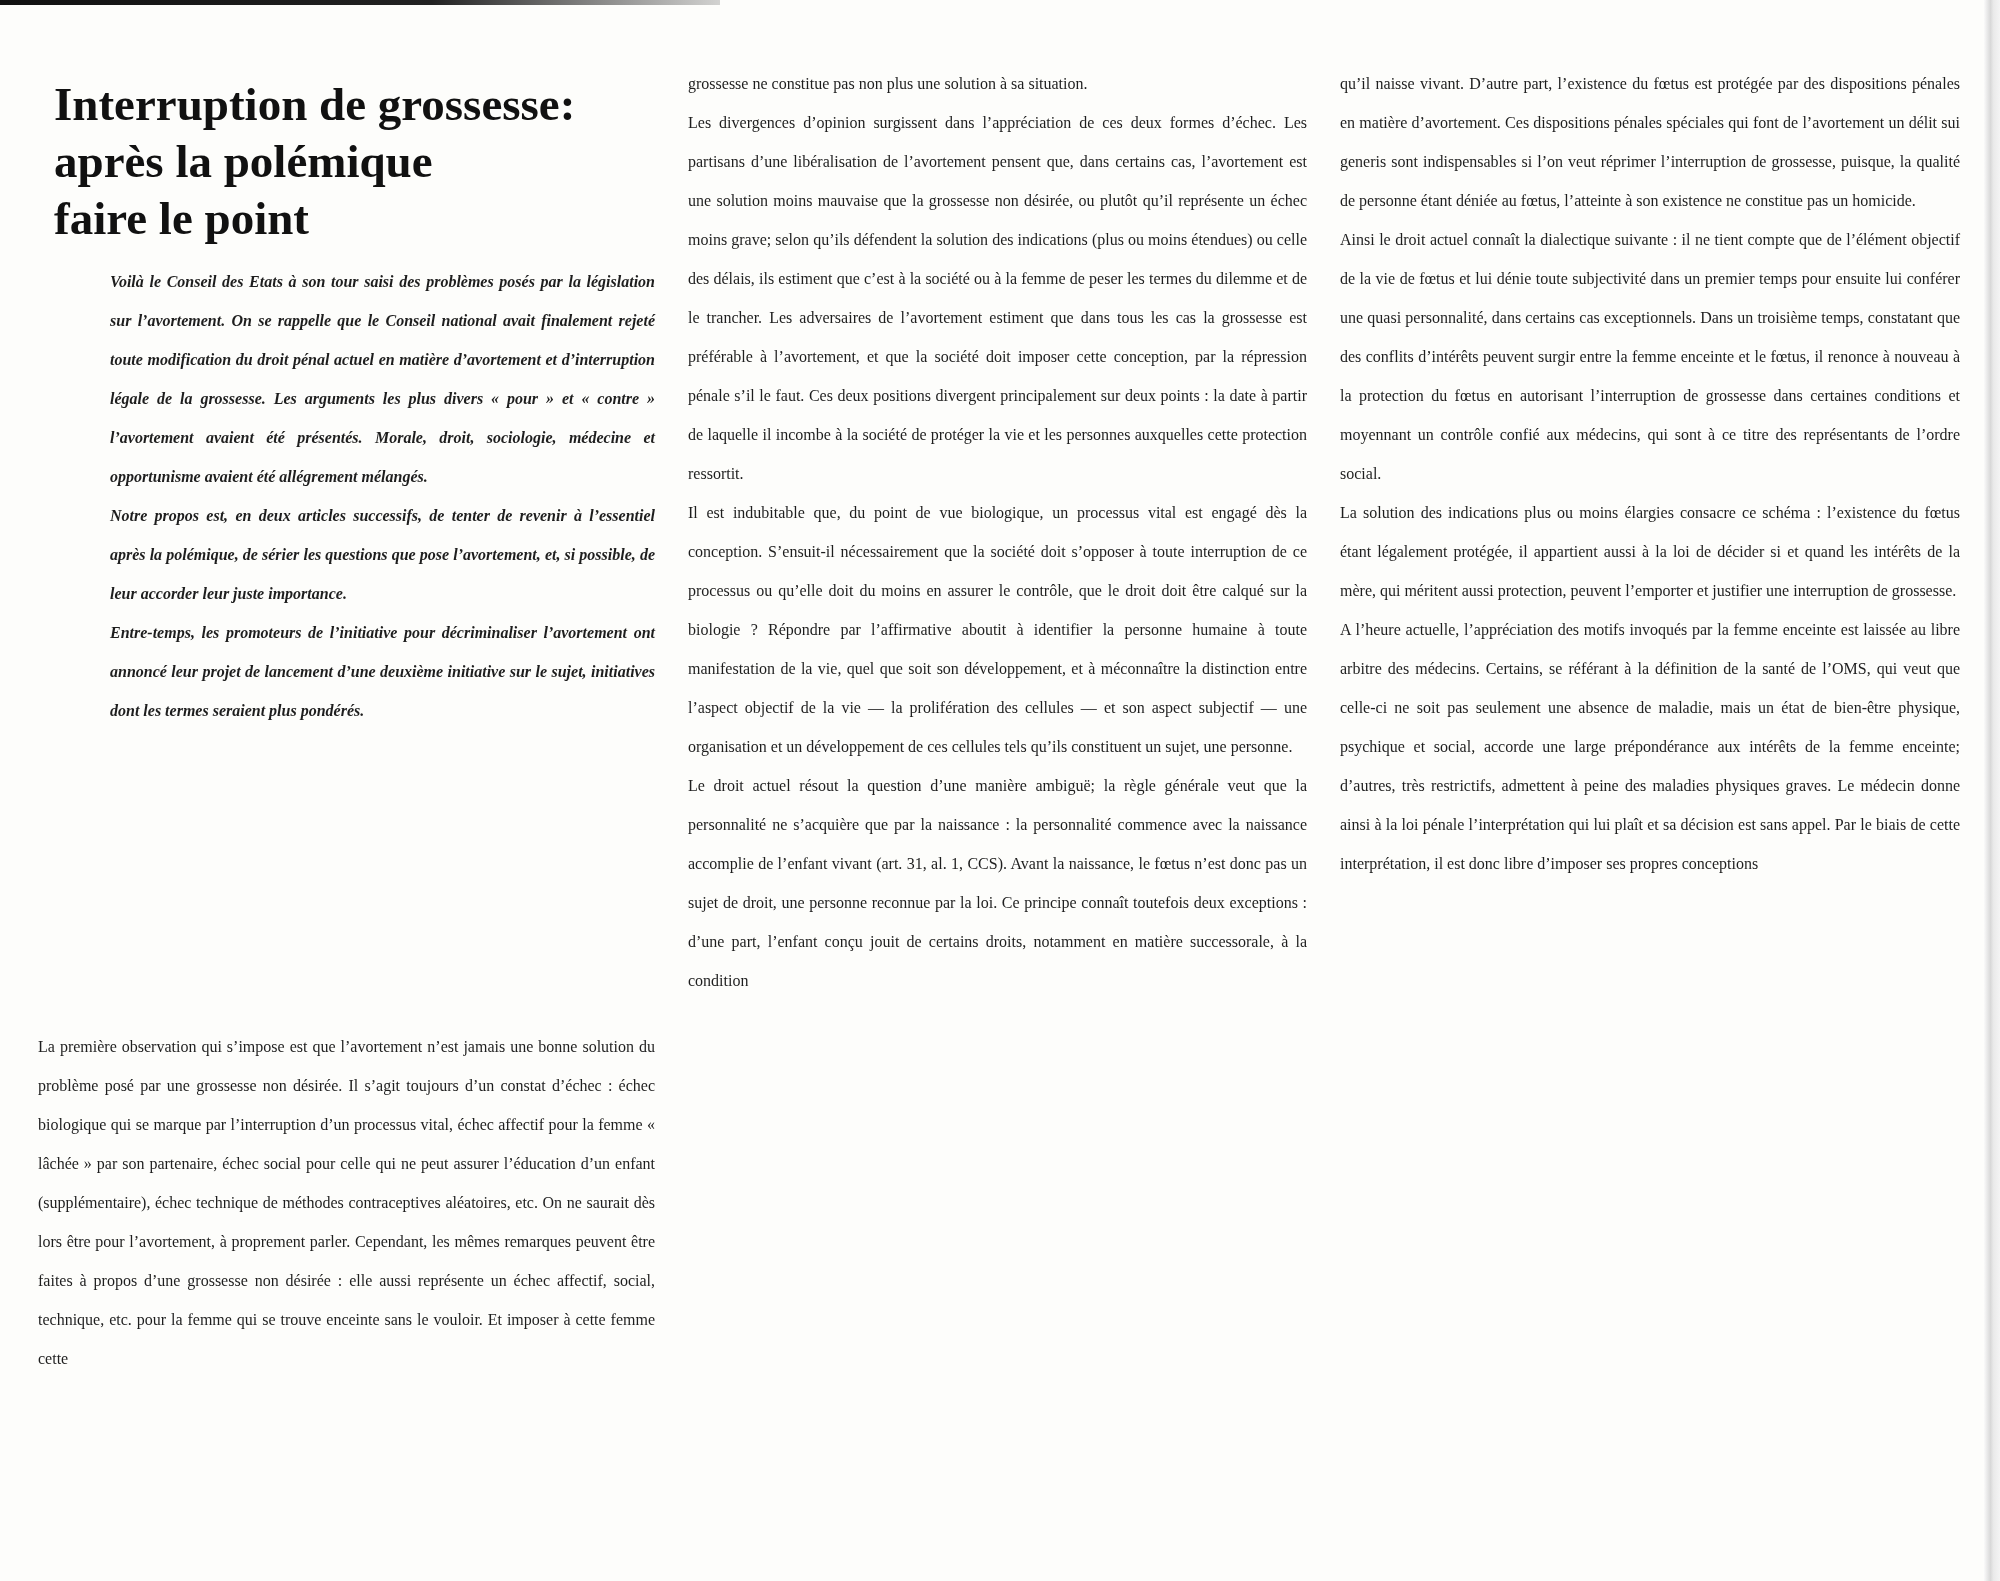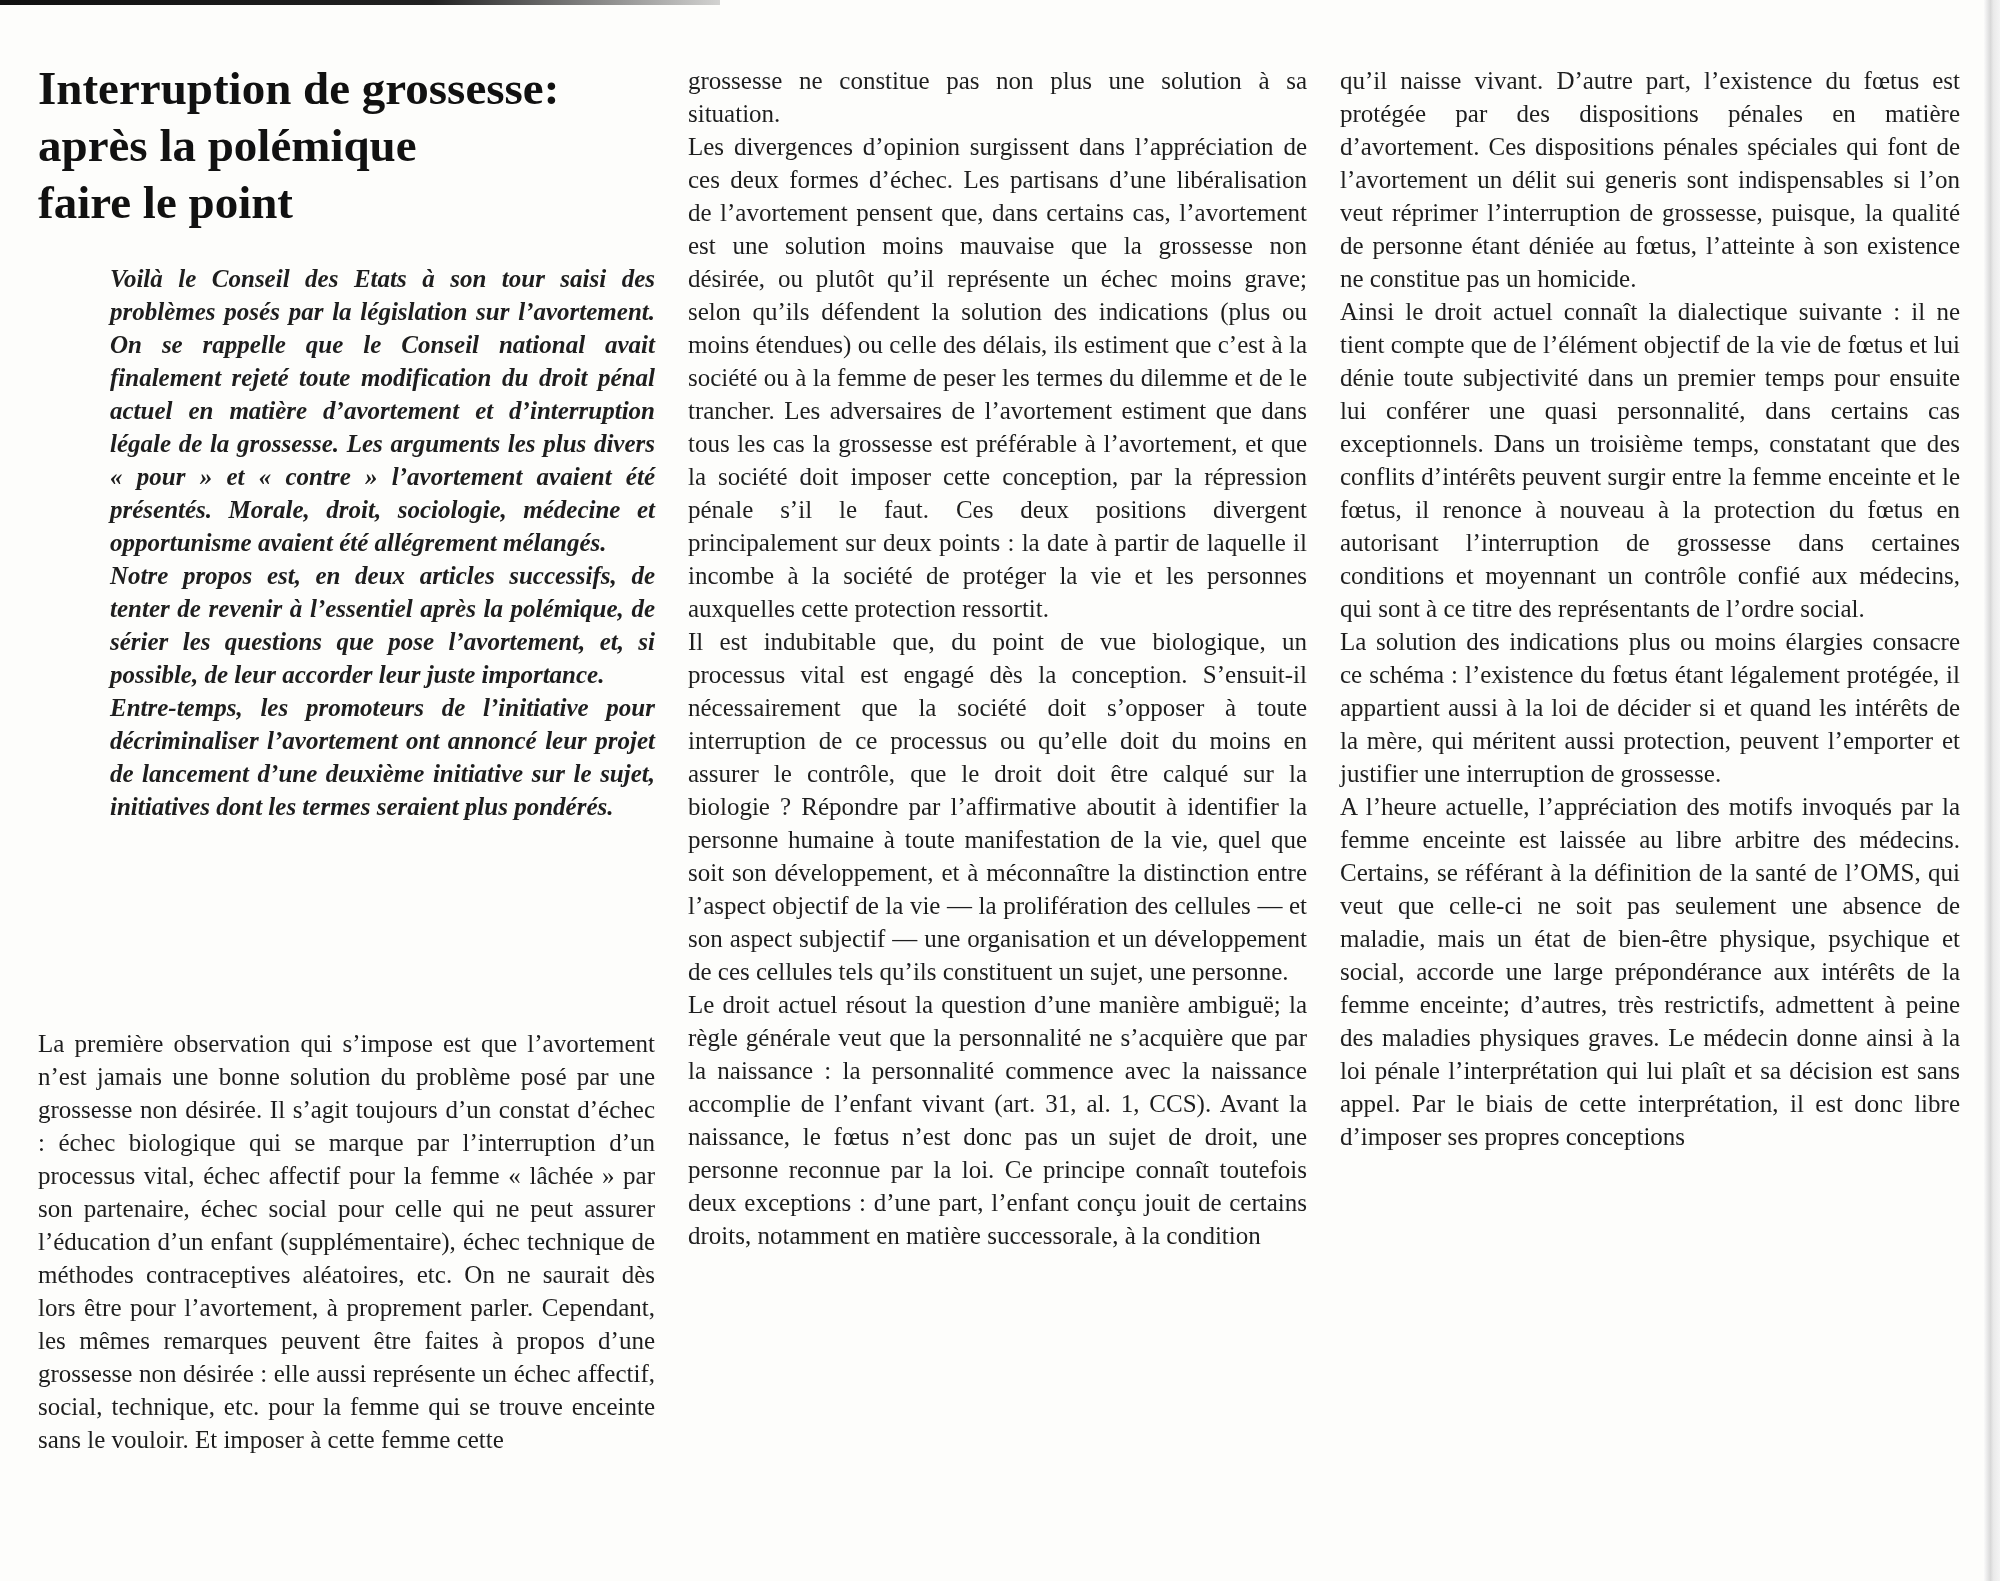--- a/index.html
+++ b/index.html
@@ -13,22 +13,22 @@
   .topbar {
     position: absolute; left: 0; top: 0; width: 720px; height: 5px;
     background: linear-gradient(to right, #111 0%, #222 60%, rgba(40,40,40,0.2) 100%);
   }
   .rightedge {
     position: absolute; right: 0; top: 0; width: 16px; height: 1581px;
     background: linear-gradient(to right, #fafafa 0%, #d8d8d8 40%, #eaeaea 60%, #f4f4f4 100%);
   }
   .col {
     position: absolute;
-    font-size: 25px;
-    line-height: 33px;
+    font-size: 16px;
+    line-height: 39px;
     text-align: justify;
     hyphens: manual;
   }
   .col p { margin: 0; }
   .title {
     position: absolute; left: 38px; top: 60px; width: 640px;
     font-family: "Liberation Serif", "DejaVu Serif", serif;
     font-weight: bold; font-size: 47px; line-height: 57px;
     color: #111;
   }
@@ -41,21 +41,21 @@
   .c1 { left: 38px; top: 1027px; width: 617px; }
   .c2 { left: 688px; top: 64px; width: 619px; }
   .c3 { left: 1340px; top: 64px; width: 620px; }
 </style>
 </head>
 <body>
 
 <div class="topbar"></div>
 <div class="rightedge"></div>
 
-<h1 class="title" style="margin:0;">
+<h1 class="title" style="margin:16px;">
   <div>Interruption de grossesse:</div>
   <div>après la polémique</div>
   <div>faire le point</div>
 </h1>
 
 <div class="col intro">
   <p>Voilà le Conseil des Etats à son tour saisi des problèmes posés par la législation sur l’avortement. On se rappelle que le Conseil national avait finalement rejeté toute modification du droit pénal actuel en matière d’avortement et d’interruption légale de la grossesse. Les arguments les plus divers « pour » et « contre » l’avortement avaient été présentés. Morale, droit, sociologie, médecine et opportunisme avaient été allégrement mélangés.</p>
   <p>Notre propos est, en deux articles successifs, de tenter de revenir à l’essentiel après la polémique, de sérier les questions que pose l’avortement, et, si possible, de leur accorder leur juste importance.</p>
   <p>Entre-temps, les promoteurs de l’initiative pour décriminaliser l’avortement ont annoncé leur projet de lancement d’une deuxième initiative sur le sujet, initiatives dont les termes seraient plus pondérés.</p>
 </div>

